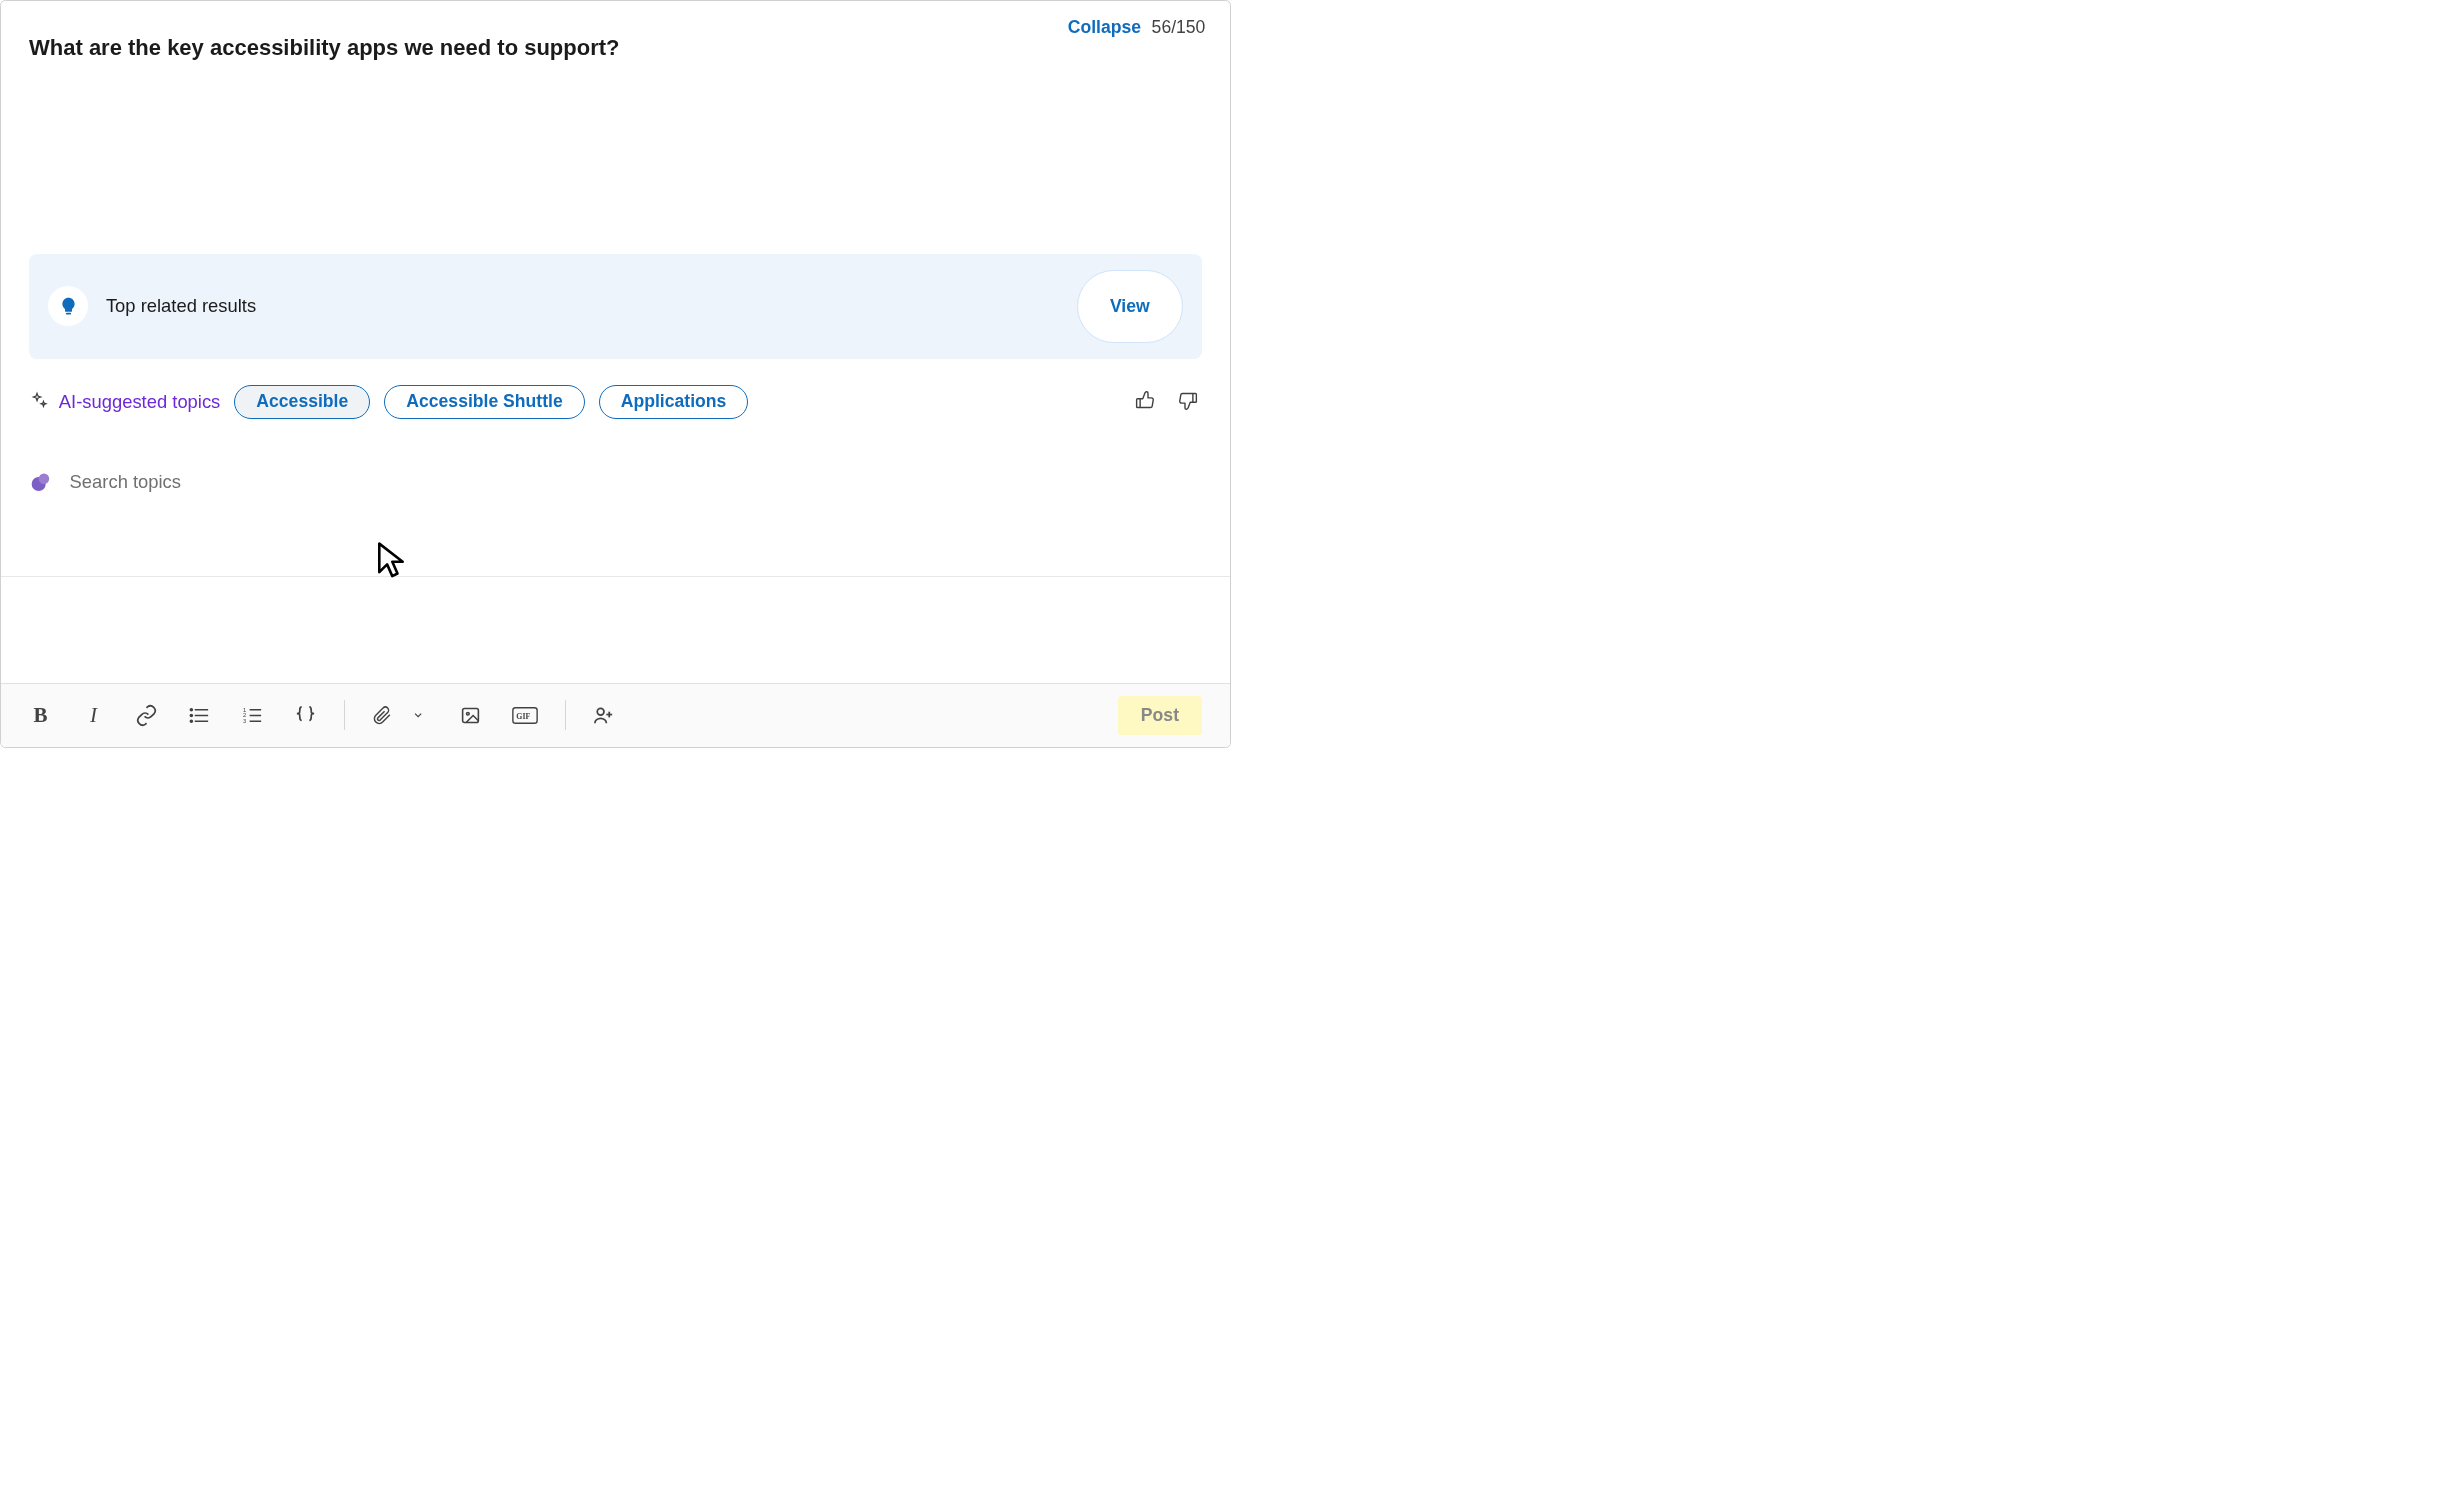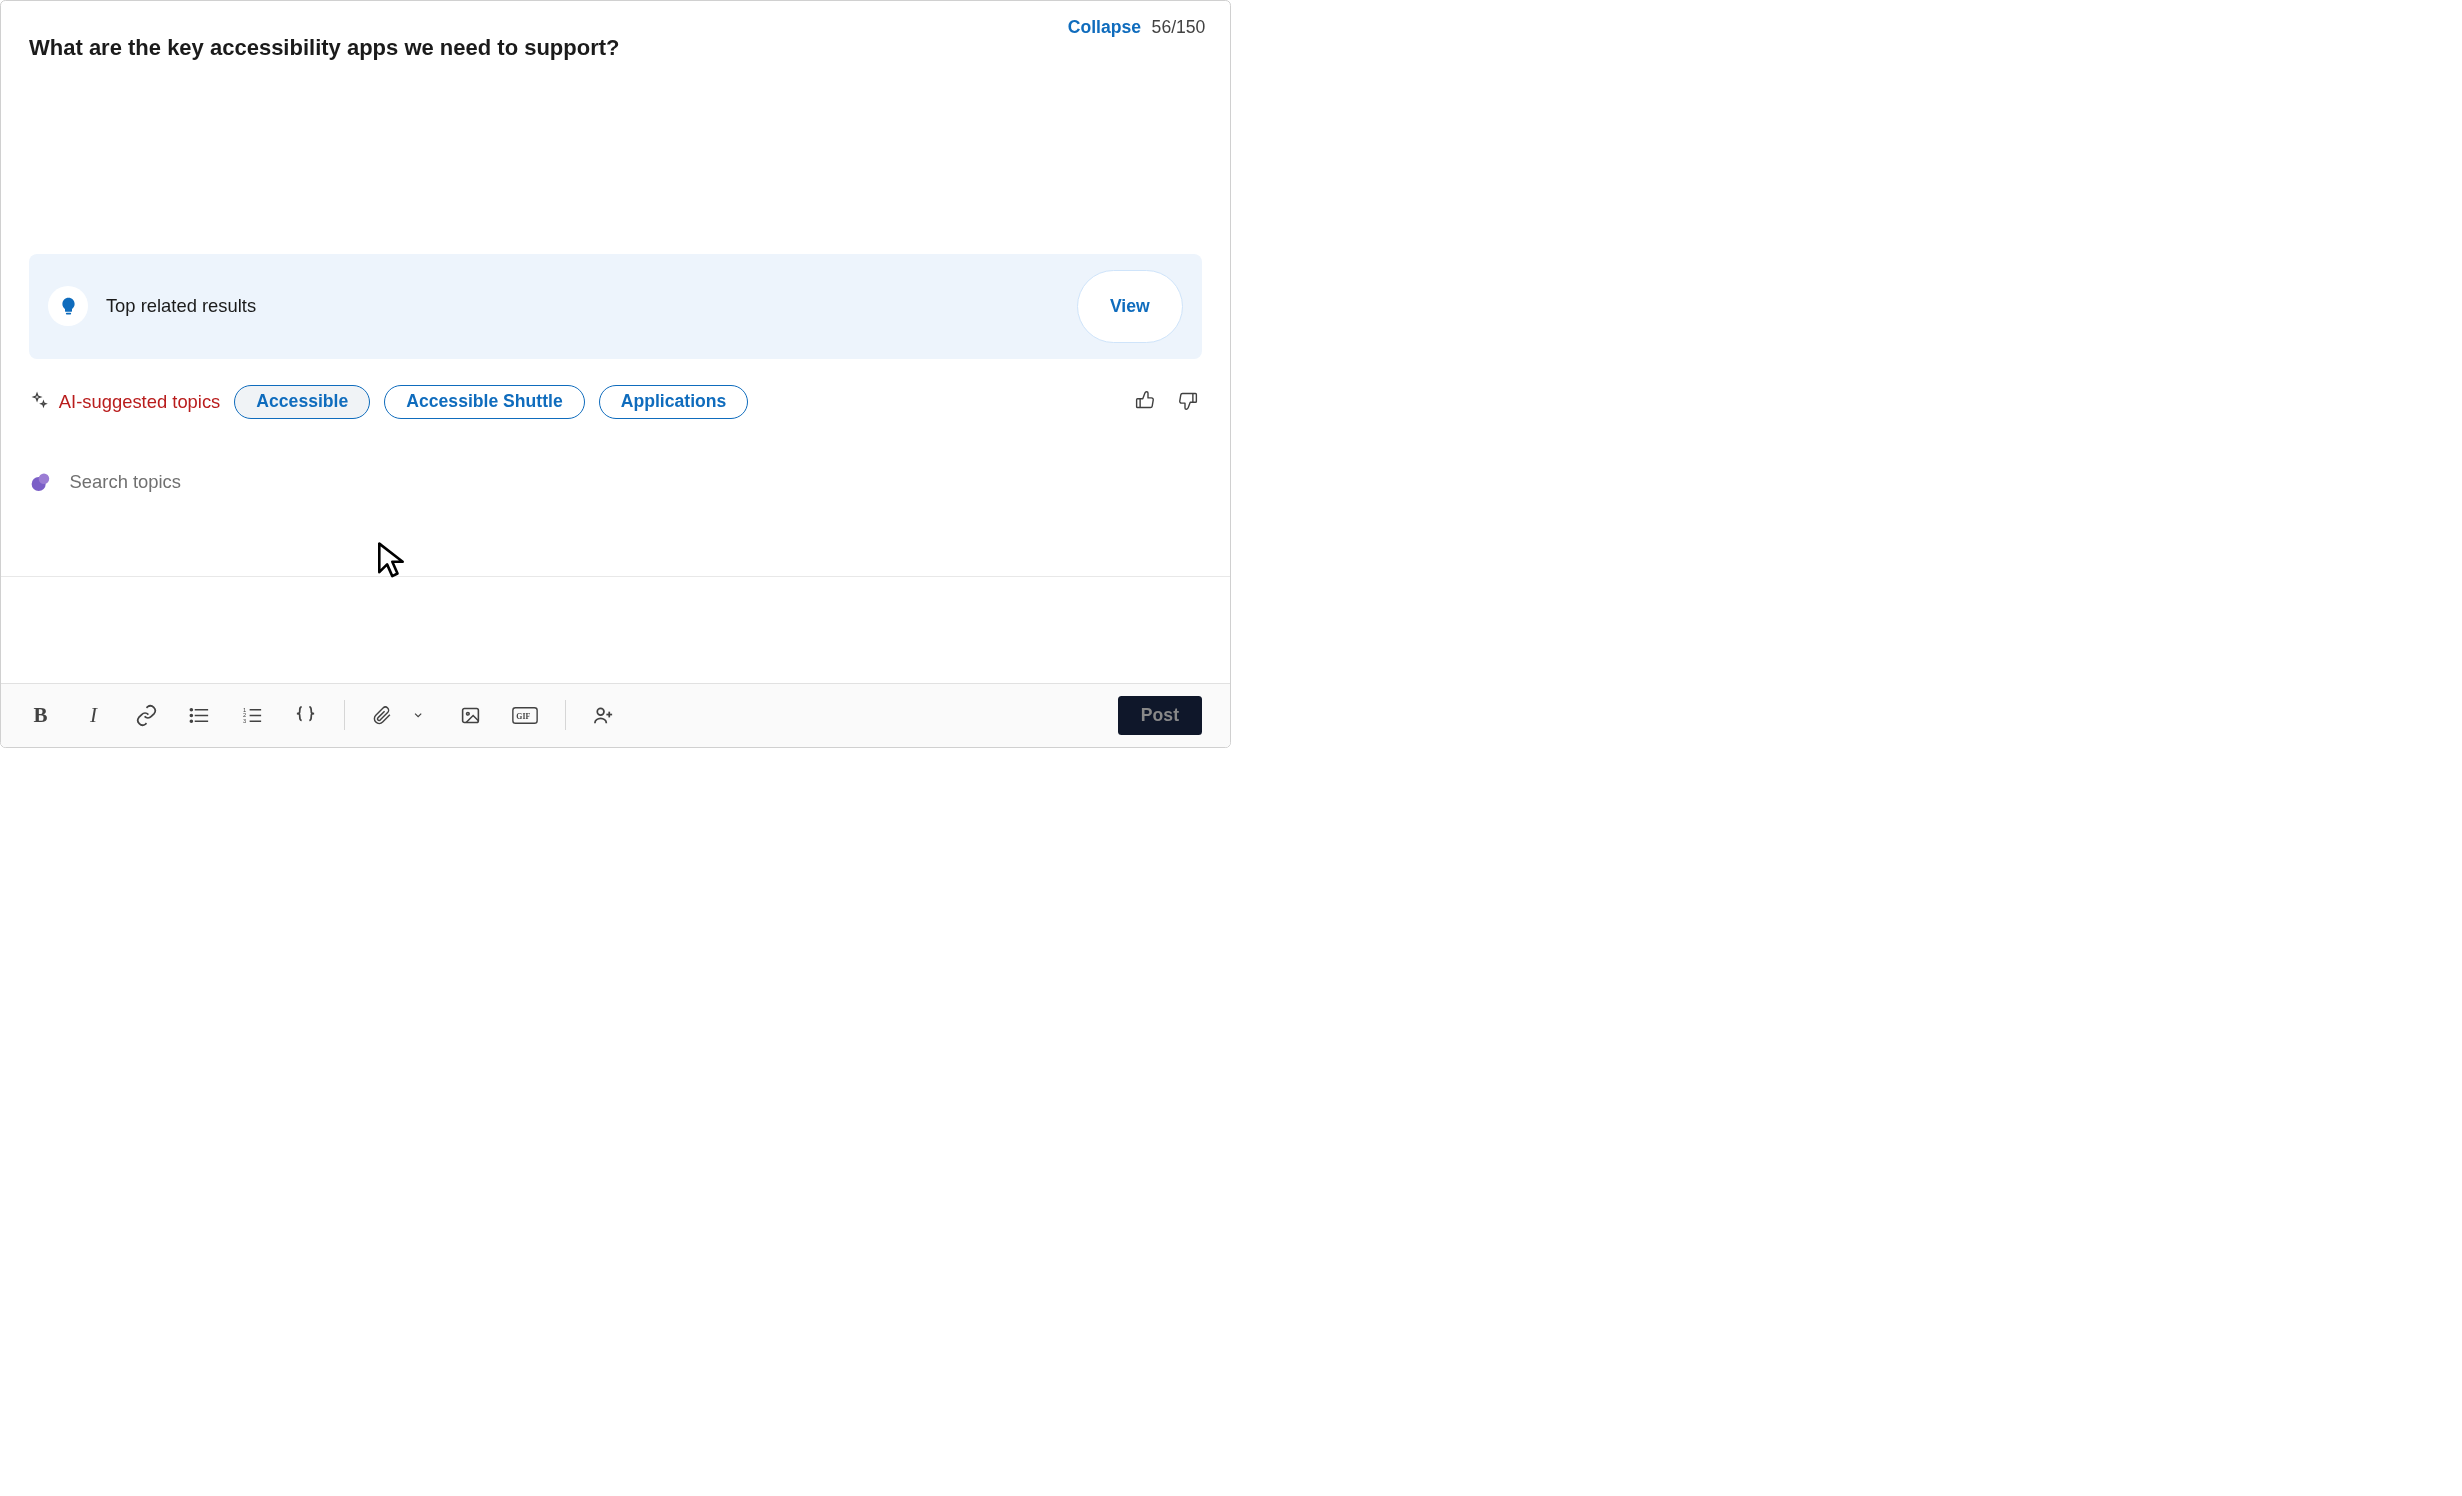--- a/index.html
+++ b/index.html
@@ -76,21 +76,21 @@
       border-radius: 877px;
       cursor: pointer;
     }
 
     .ai-row {
       display: flex;
       align-items: center;
       margin: 26px 28px 0 28px;
       gap: 14px;
     }
-    .ai-label-wrap { display: flex; align-items: center; gap: 10.5px; color: #b91c1c; }
+    .ai-label-wrap { display: flex; align-items: center; gap: 10.5px; color: #6d28d9; }
     .ai-label { font-size: 18.4px; }
     .pill {
       border: 1.3px solid #0f6cbd;
       color: #0f6cbd;
       background: #fff;
       font-weight: 600;
       font-size: 17.6px;
       padding: 5.3px 21px;
       border-radius: 877px;
       cursor: pointer;
@@ -132,21 +132,21 @@
       min-width: 23px;
       height: 26px;
     }
     .tb-sep {
       width: 0.9px; height: 30px;
       background: #d6d6d6;
       margin: 0 -3.5px;
     }
     .post-btn {
       margin-left: auto;
-      background: #0f172a;
+      background: #fef9c3;
       border: none;
       color: #888;
       font-size: 17.6px;
       font-weight: 600;
       padding: 8.8px 23px;
       border-radius: 3.5px;
       cursor: default;
     }
 
     .cursor-arrow {

